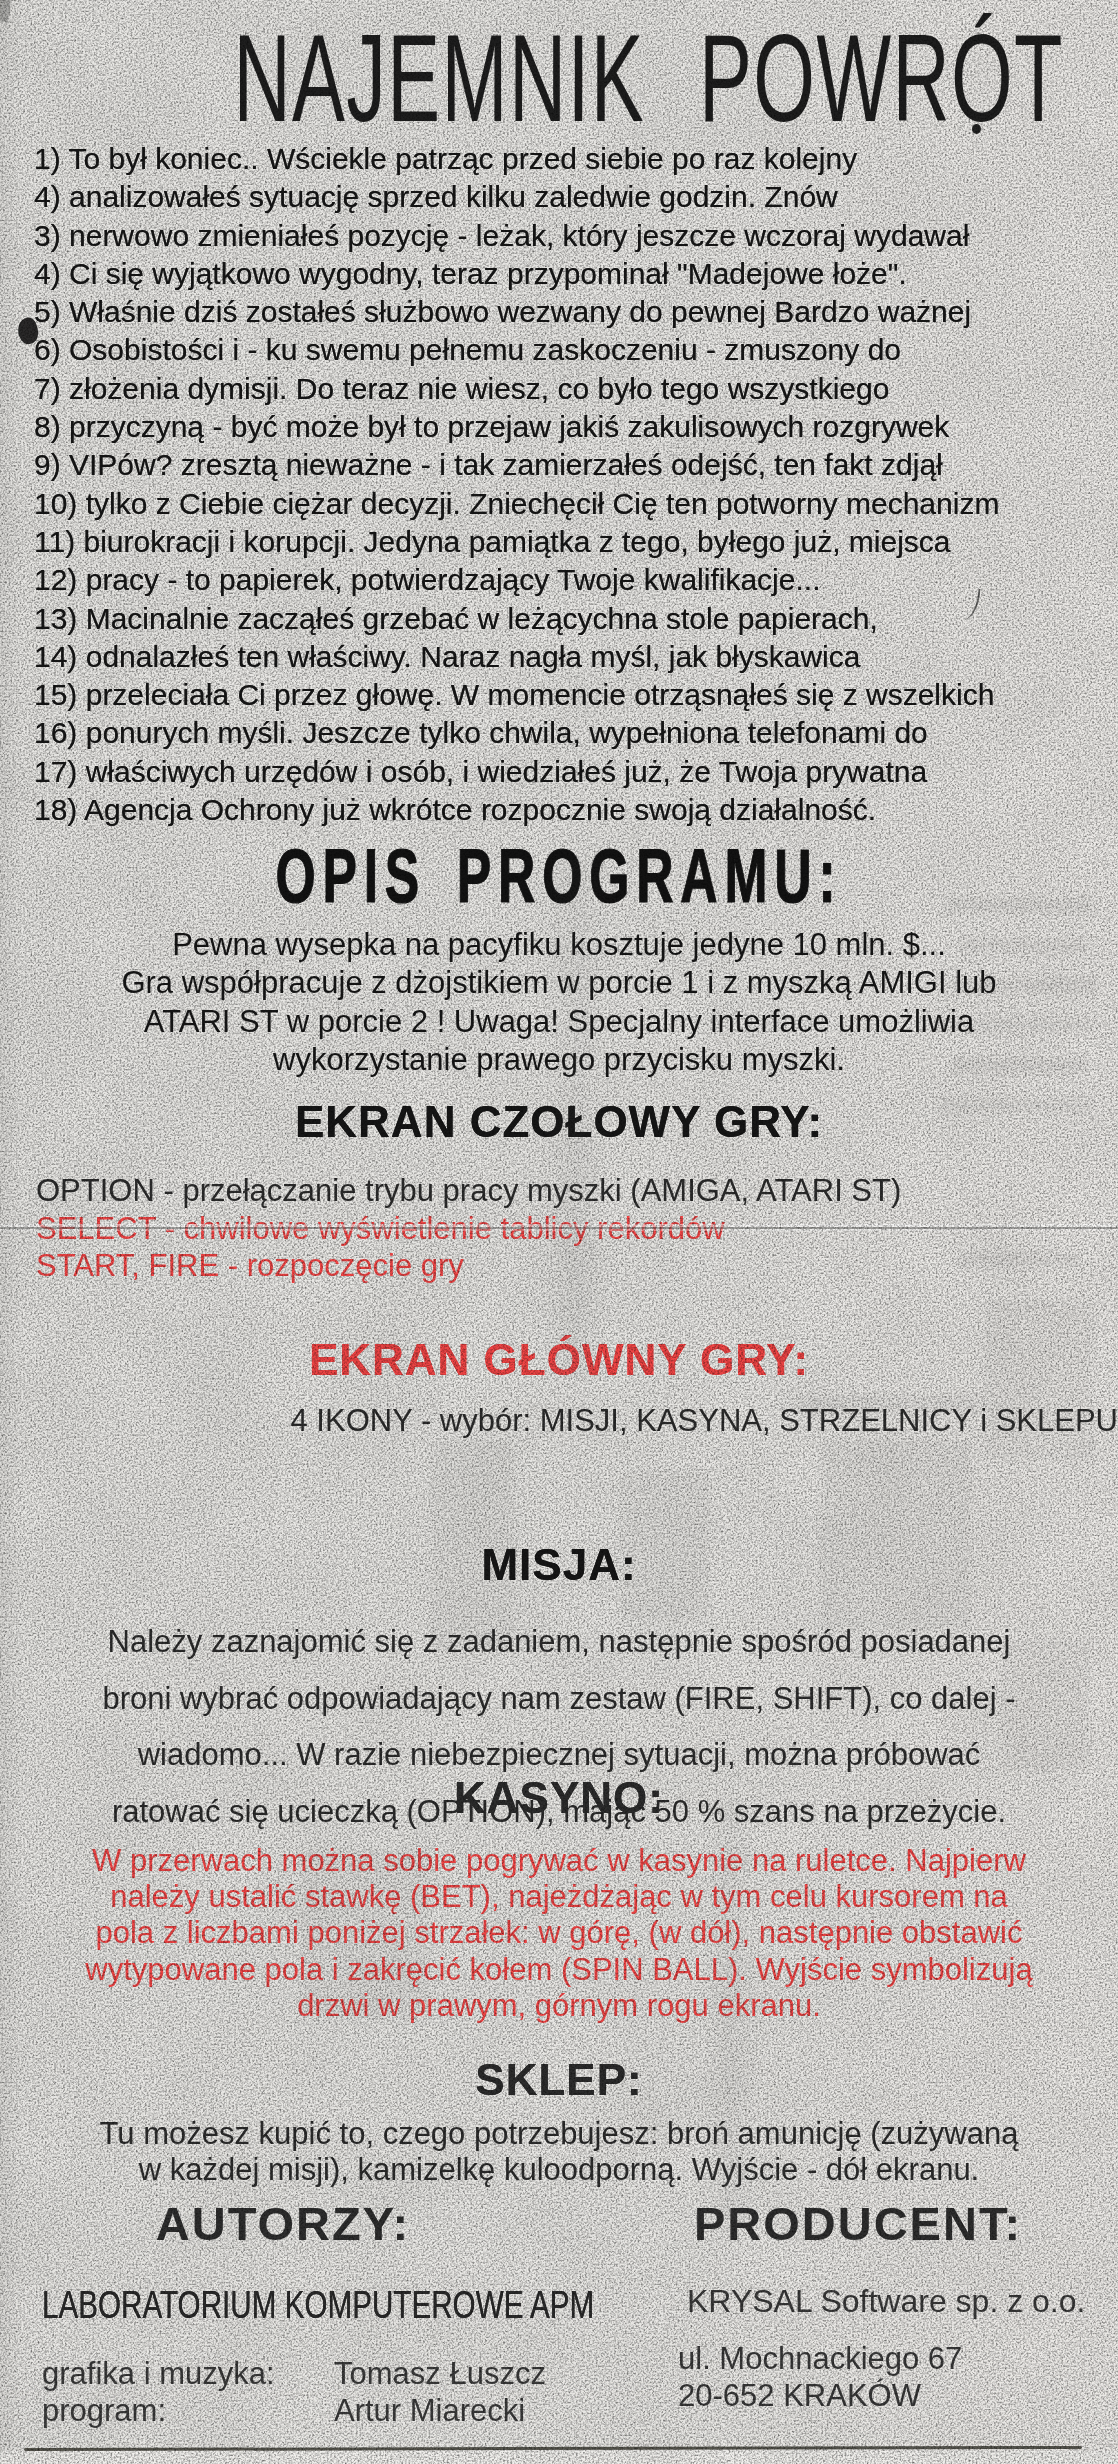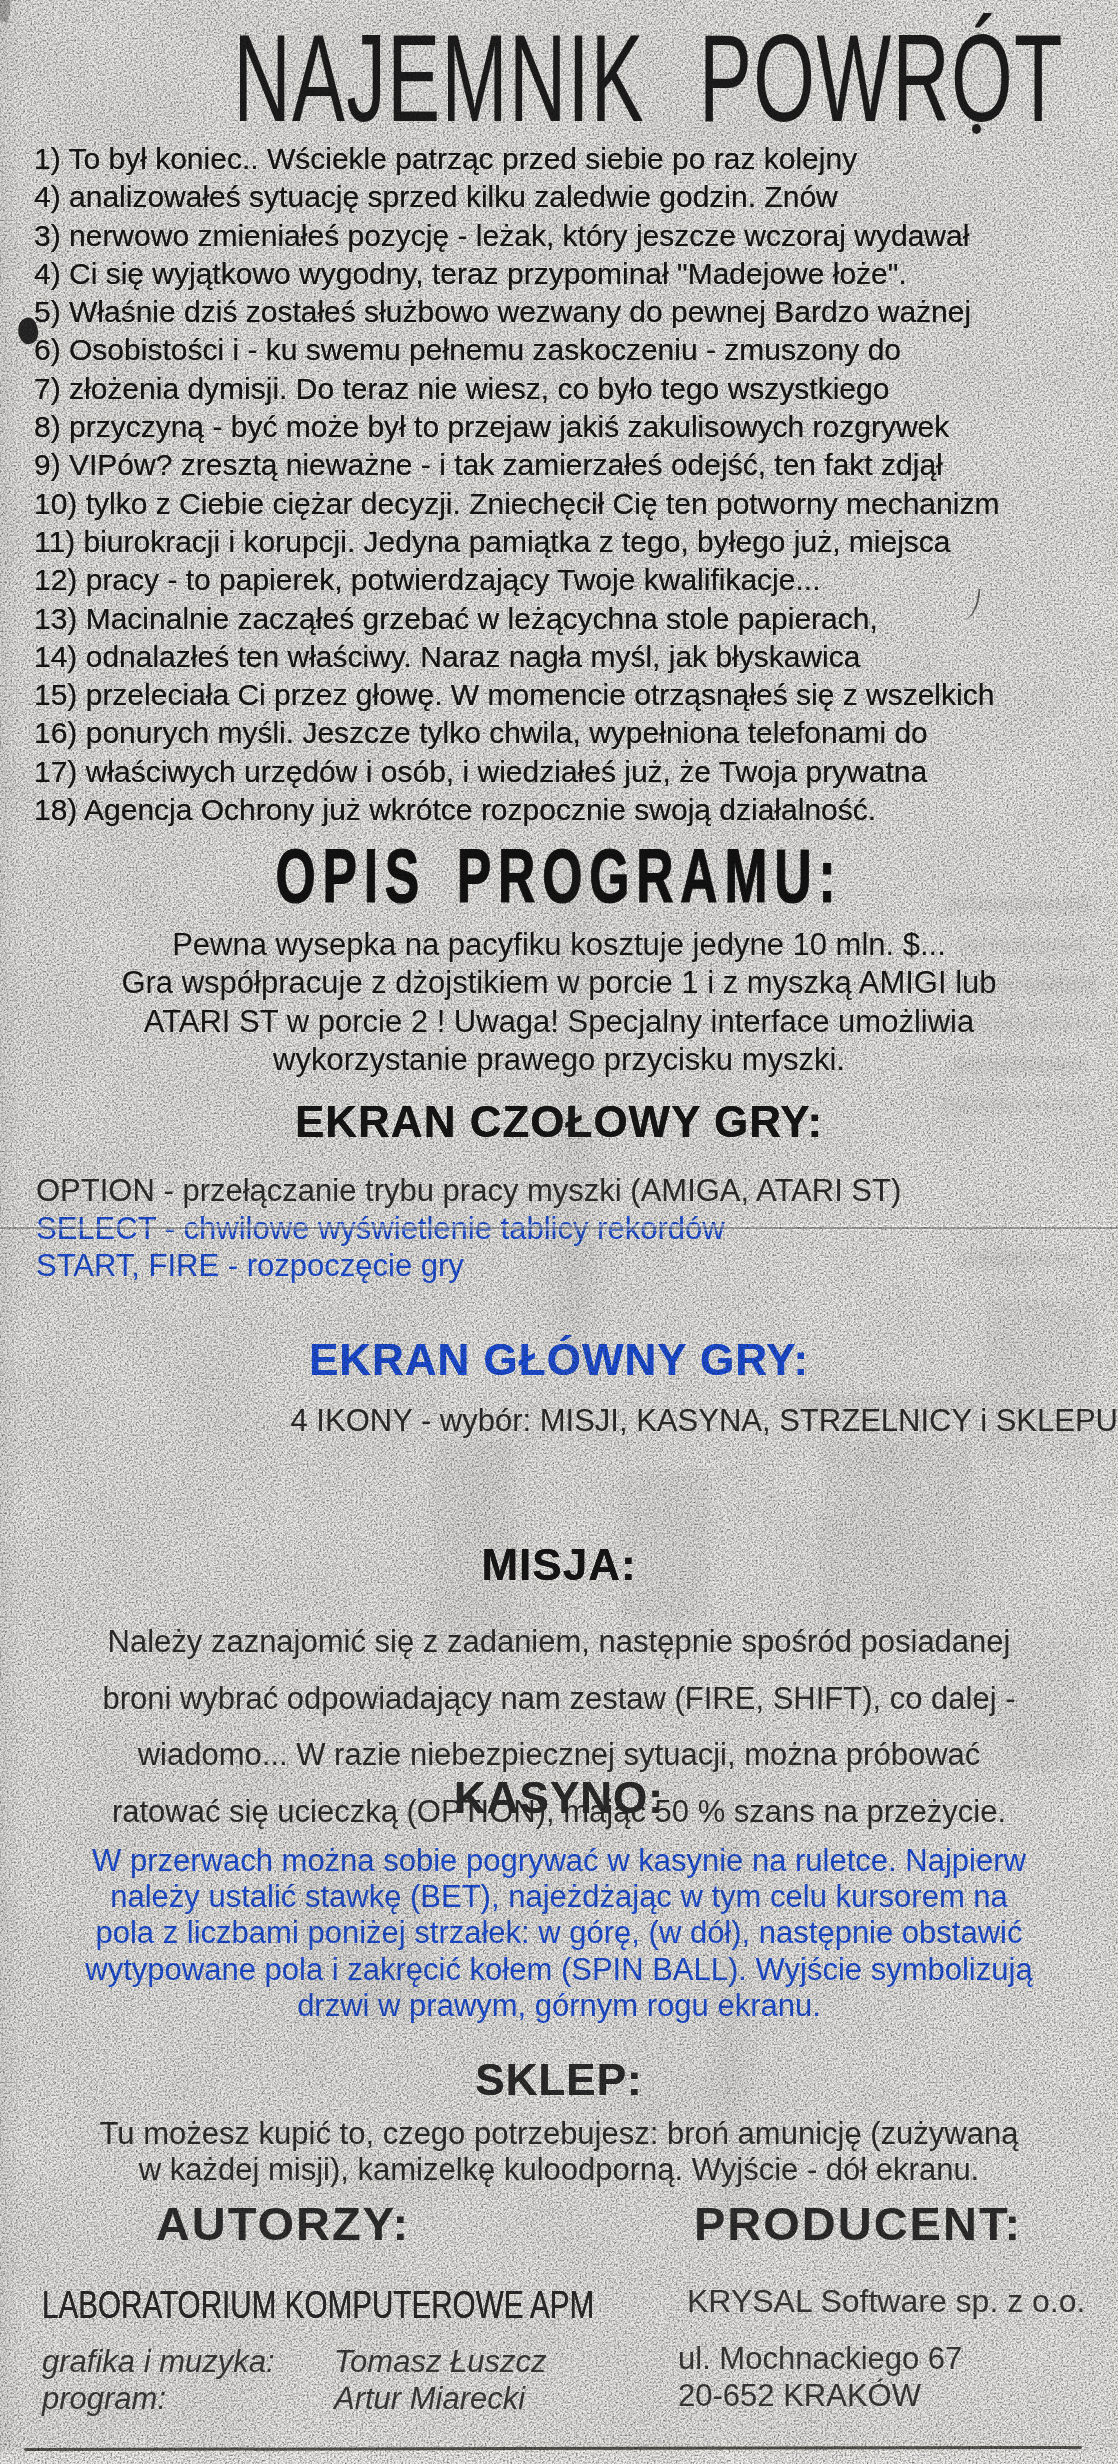--- a/index.html
+++ b/index.html
@@ -7,21 +7,21 @@
          font-family:"Liberation Sans","DejaVu Sans",sans-serif;
          background:linear-gradient(90deg,#dcdbd8 0px,#e8e7e4 22px,#e9e8e5 60%,#eceae7 100%); }
   #page { position:absolute; inset:0; }
 
   .abs { position:absolute; }
   .center { left:0; width:100%; text-align:center; }
 
   
   .ink-1 { color:#171717; }
   .ink-2 { color:#2d2d2d; }
-  .ink-3 { color:#1d4ed8; filter:blur(.35px); }
+  .ink-3 { color:#ef4444; filter:blur(.35px); }
 
   #title-wrap { top:16px; }
   #title { display:inline-block; font-size:124px; line-height:1.0; font-weight:400;
            letter-spacing:2px; word-spacing:48px; color:#1e1e1e;
            transform:scaleX(.64); transform-origin:center; white-space:nowrap; }
 
   #story { top:140px; left:34px; width:1070px; }
   .story-line { font-size:30px; line-height:38.3px; white-space:nowrap;
                 text-shadow:0 0 .5px rgba(20,20,20,.7); }
 
@@ -58,21 +58,21 @@
               color:#2f2f2f; filter:blur(.4px); text-align:center; }
   #autorzy-h   { left:58px;  width:450px; }
   #producent-h { left:628px; width:460px; }
 
   #footer-left { top:2284px; left:42px; width:580px; }
   #studio { display:inline-block; font-size:38px; color:#2b2b2b; white-space:nowrap;
             transform:scaleX(.78); transform-origin:left; filter:blur(.3px);
             text-shadow:0 0 .6px #2b2b2b; }
   .credit-row { display:flex; font-size:31px; line-height:37px; color:#3c3c3c; filter:blur(.3px); }
   .credit-row .lbl { width:292px; flex:none; }
-  #footer-rows { margin-top:16px;font-style:italic; }
+  #footer-rows { margin-top:28px; }
 
   #footer-right { top:2284px; left:678px; width:430px; color:#3a3a3a; filter:blur(.3px); }
   #company { font-size:32px; line-height:1.1; white-space:nowrap;margin-left:9px; }
   #addr { margin-top:21px; font-size:31px; line-height:37px; }
 
   
   #fold-line { top:1224px; left:0; width:1118px; height:7px;
                background:linear-gradient(180deg,rgba(255,255,255,.55) 0 3px,rgba(110,110,108,.55) 3px 5px,rgba(255,255,255,.35) 5px 7px); }
   #ink-blob { top:318px; left:18px; width:20px; height:26px; background:#191919;
               border-radius:62% 38% 55% 45%; transform:rotate(-18deg); opacity:.92; }

